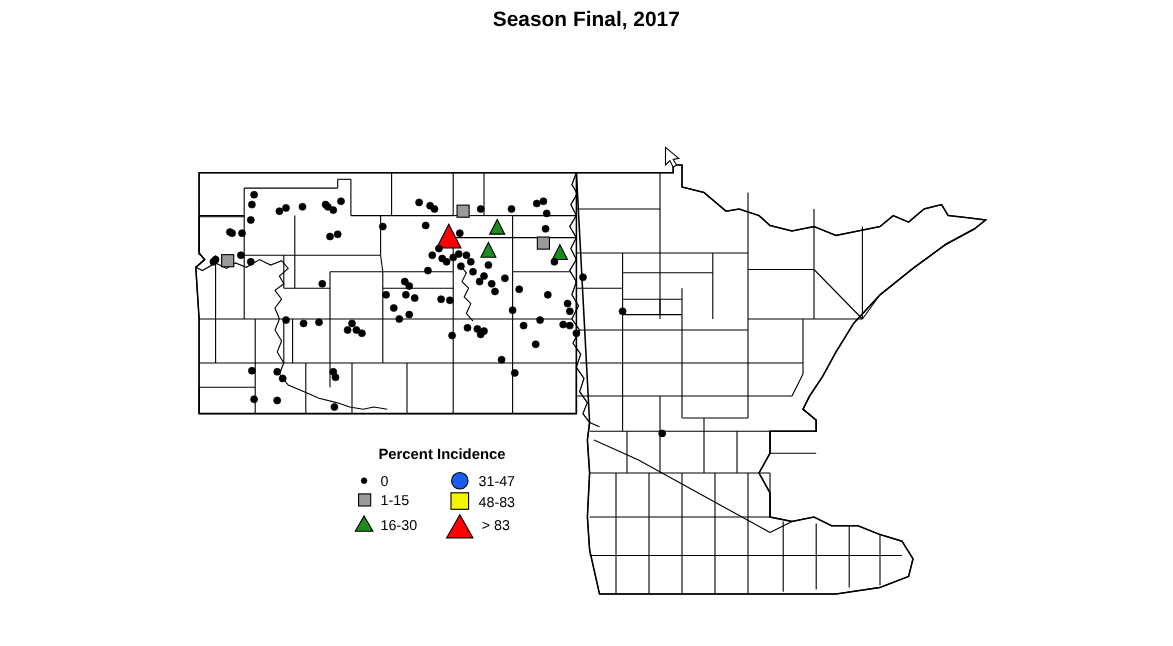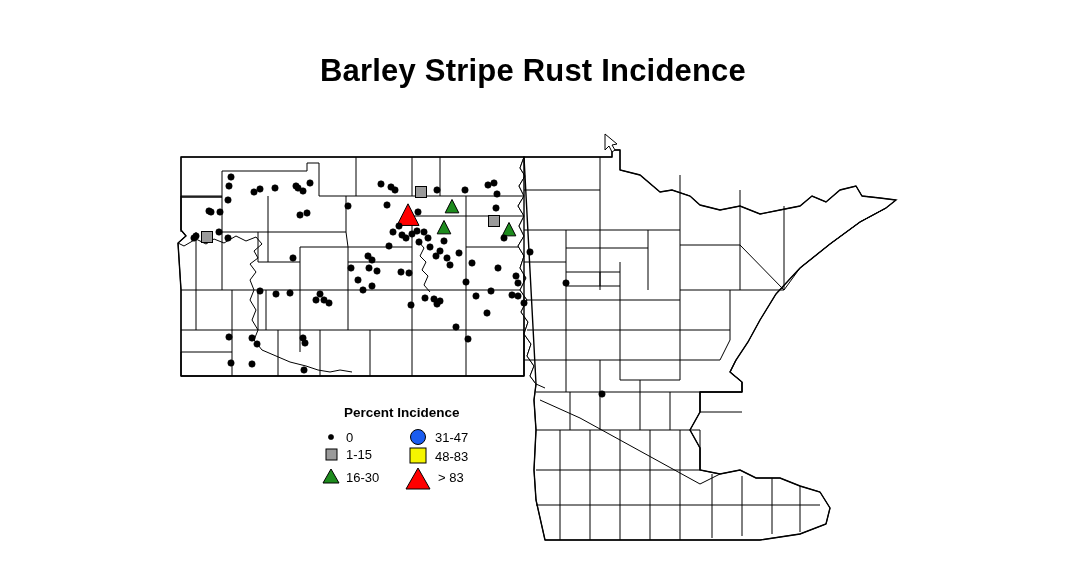--- a/index.html
+++ b/index.html
@@ -30,21 +30,21 @@
   .legend-title{font-size:13.5px;font-weight:bold;fill:#000000;font-family:"Liberation Sans", sans-serif;}
   .legend-label{font-size:13px;fill:#000000;font-family:"Liberation Sans", sans-serif;}
   .cursor-arrow{fill:#ffffff;stroke:#000000;stroke-width:1;}
 </style>
 </head>
 <body>
 
 <div id="map-figure">
 
   <div class="title-block">
-    <div id="page-title">Barley Stripe Rust Incidence</div>
+    <div id="page-subtitle">Season Final, 2017</div>
   </div>
 
   <svg width="1066" height="587" viewBox="0 0 1066 587">
 
     <g>
 
       <path class="county" d="M181,157 L524,157 L524,376 L181,376 L181,290 L178,243 L186,236 L181,230 Z"></path>
 
       <path class="county" d="M181,197 L222,197 L222,197 Z"></path>
       <g stroke="#000" stroke-width="1" fill="none">

